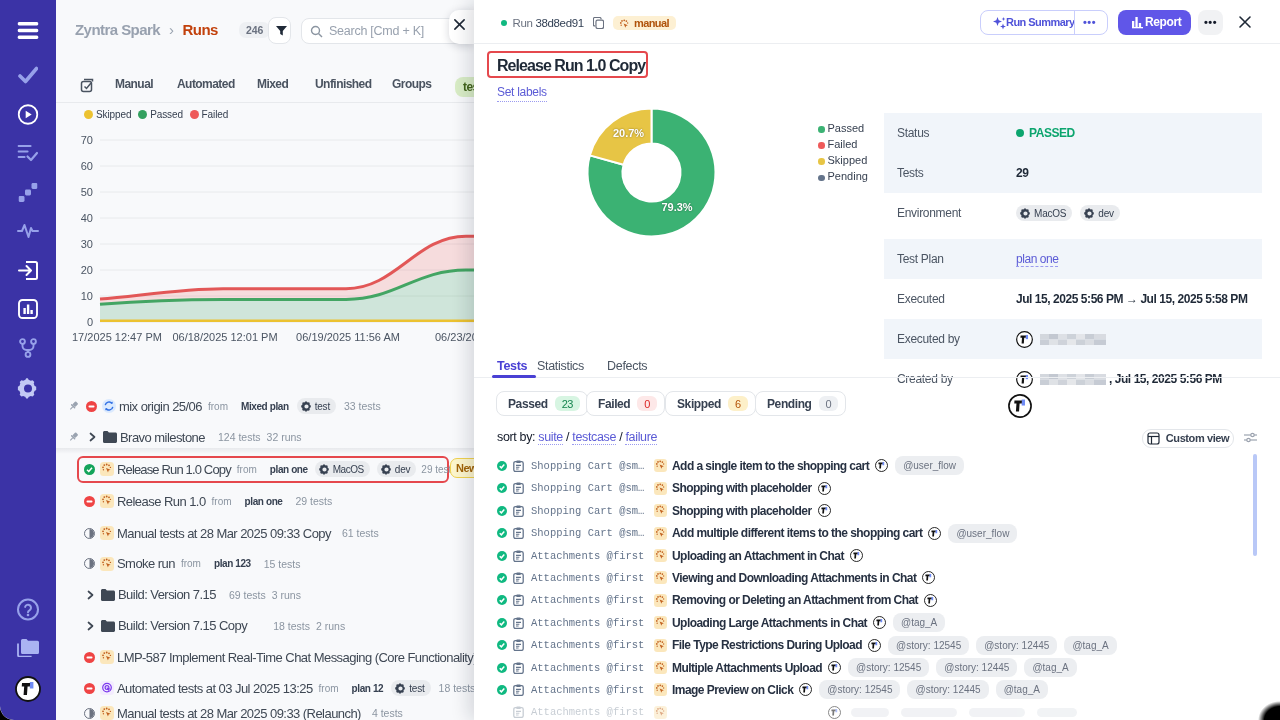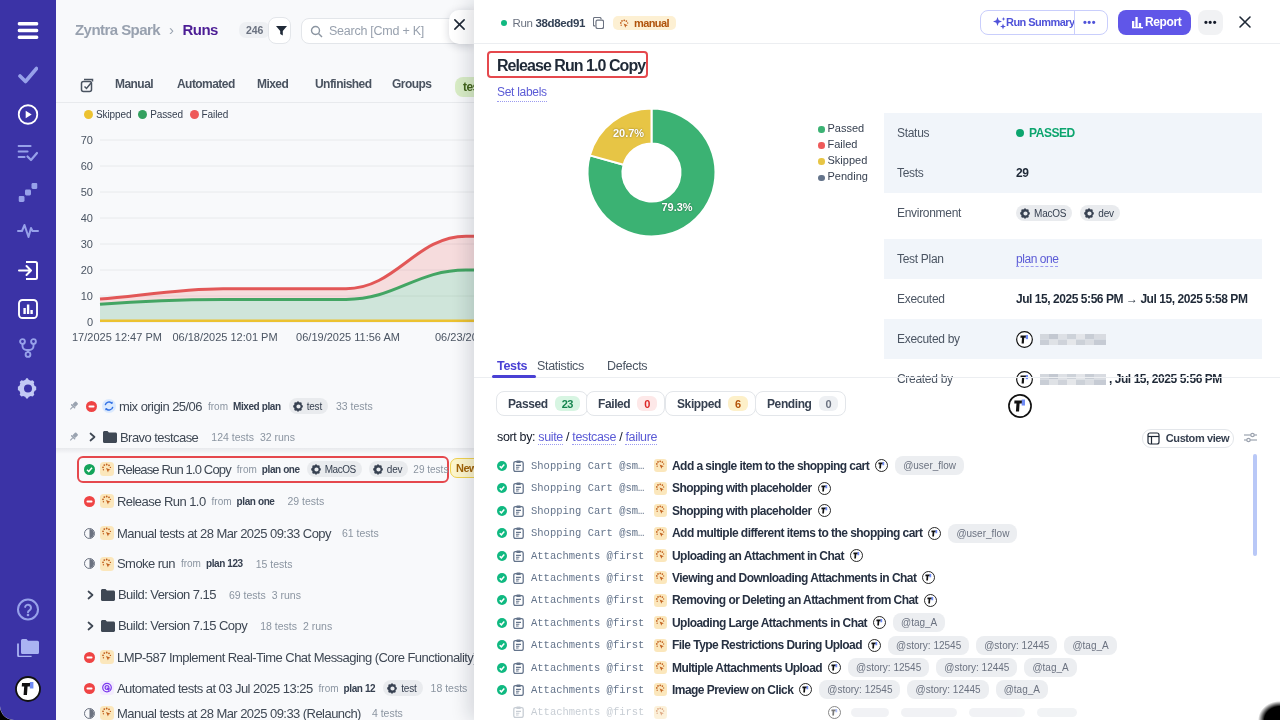--- a/index.html
+++ b/index.html
@@ -7,53 +7,53 @@
   body { font-family:"Liberation Sans", sans-serif; }
   .app { position:absolute; inset:0; background:#f7f8fa; border-radius:0 0 14px 14px; overflow:hidden; }
   .abs { position:absolute; }
   
   .sidebar { position:absolute; left:0; top:0; bottom:0; width:56px; background:#3b33a6; border-radius:0 0 0 14px; }
   .sidebar svg { position:absolute; left:50%; transform:translateX(-50%); }
   
   .lpanel { position:absolute; left:56px; top:0; bottom:0; width:420px; background:#f8f9fb; }
   .crumbs { position:absolute; left:19px; top:21px; font-size:15px; font-weight:600; letter-spacing:-0.55px; color:#98a1af; display:flex; align-items:center; }
   .crumbs .sep { margin:0 9px; font-weight:400; color:#9aa3b0;}
-  .crumbs .cur { color:#4c1d95; font-weight:700; }
+  .crumbs .cur { color:#c2410c; font-weight:700; }
   .badge246 { margin-left:21px; letter-spacing:0; background:#eef0f3; color:#6b7280; font-size:10.5px; font-weight:700; padding:2px 7px; border-radius:7px; }
   .filterbtn { position:absolute; left:211.5px; top:16.5px; width:23px; height:27.5px; background:#fff; border:1px solid #e3e6ea; border-radius:8px; }
   .searchbox { position:absolute; left:245px; top:17.5px; width:172px; height:26.5px; white-space:nowrap; overflow:hidden; letter-spacing:-0.25px; background:#fff; border:1px solid #e3e6ea; border-radius:8px; color:#98a1ae; font-size:12.5px; line-height:25px; padding-left:27px; }
   .tabs { position:absolute; left:0; top:70px; width:420px; height:32.5px; border-bottom:1px solid #e8eaed; font-size:12px; font-weight:600; letter-spacing:-0.55px; color:#4a5360; }
   .tabs span { position:absolute; top:7px; }
   .teschip { position:absolute; left:399px; top:6px; background:#d9edc6; color:#42641a; font-weight:700; font-size:12px; padding:3px 8px; border-radius:8px; }
   
   .legend { position:absolute; top:109px; left:28px; font-size:10px; letter-spacing:-0.1px; color:#374151; }
   .legend i { display:inline-block; width:9px; height:9px; border-radius:50%; margin-right:3px; vertical-align:-1px; }
   .legend span { margin-right:4px; }
   
   .runrow { position:absolute; left:0; width:424px; height:28px; display:flex; align-items:center; white-space:nowrap; overflow:hidden; }
   .runrow .ttl { font-size:13px; letter-spacing:-0.55px; color:#3f4854; margin-left:3px; flex:none; }
   .rr-sub { font-size:10.5px; color:#8b95a1; margin-left:8px; flex:none; }
   .rr-sub b { font-weight:400; margin-left:6px; }
   .rr-from { font-size:10px; color:#8b95a1; margin-left:6px; flex:none; }
-  .rr-plan { font-size:10px; letter-spacing:-0.4px; color:#374151; font-weight:700; margin-left:5px; flex:none; }
+  .rr-plan { font-size:10px; letter-spacing:-0.4px; color:#374151; font-weight:700; margin-left:13px; flex:none; }
   .chip { background:#e9ebee; border-radius:10px; color:#374151; font-size:10px; letter-spacing:-0.2px; padding:2.5px 6px 2.5px 4px; margin-left:8px; display:inline-flex; align-items:center; gap:3px; flex:none; }
   .chip svg { flex:none; }
   .pin { margin-left:13px; flex:none; }
   .sicon { margin-left:6px; flex:none; }
   .ticon { margin-left:5px; flex:none; }
   .nopin { margin-left:28px; }
   .chev { margin-left:30px; flex:none; }
   .hlbox { position:absolute; left:21px; top:456px; width:372px; height:27px; border:2.5px solid #e5484d; border-radius:6px; }
   .newchip { position:absolute; left:394px; top:458px; background:#fdf6cd; border:1.5px solid #f0d250; color:#a16207; font-weight:700; font-size:11px; letter-spacing:-0.5px; padding:3px 5px; border-radius:7px; }
   
   .drawer { position:absolute; left:474px; top:0; bottom:0; right:0; background:#fff; box-shadow:-6px 0 18px rgba(15,23,42,.14); border-radius:0 0 14px 0; }
   .closebtn { position:absolute; left:449px; top:10px; width:25px; height:34px; background:#fff; border-radius:10px 0 0 10px; box-shadow:0 2px 8px rgba(15,23,42,.18); }
   .dhead { position:absolute; left:0; top:0; width:100%; height:44px; border-bottom:1px solid #eceef1; }
   .runlabel { position:absolute; left:38.5px; top:17px; font-size:11.5px; letter-spacing:-0.35px; color:#6b7280; }
-  .runlabel b { color:#334155; font-weight:700; }
+  .runlabel b { color:#334155; font-weight:400; }
   .manualchip { position:absolute; left:139px; top:16px; height:14px; background:#fdf0d3; border-radius:5px; color:#b0530b; font-weight:700; font-size:11px; letter-spacing:-0.6px; padding:0 7px 0 21px; line-height:14px; }
   .btn-rs { position:absolute; left:506px; top:10px; width:128px; height:25px; background:#fff; border:1px solid #c9cefc; border-radius:8px; color:#4f52d9; font-size:12px; font-weight:600; letter-spacing:-1.05px; }
   .btn-report { position:absolute; left:644px; top:10px; width:73px; height:25px; background:#6056e8; border-radius:8px; color:#fff; font-size:12px; font-weight:600; letter-spacing:-0.4px; line-height:25px; padding-left:27px; }
   .btn-dots { position:absolute; left:724px; top:10px; width:25px; height:25px; background:#f1f2f4; border-radius:8px; text-align:center; color:#111827; font-weight:700; letter-spacing:0.5px; line-height:24px; font-size:11px;}
   .titlebox { position:absolute; left:13px; top:51px; width:161px; height:27px; border:2.5px solid #e5484d; border-radius:4px; }
   .dtitle { position:absolute; left:23px; top:57px; font-size:16px; font-weight:700; letter-spacing:-0.95px; color:#1f2937; }
   .setlabels { position:absolute; left:23px; top:85px; font-size:12px; letter-spacing:-0.3px; color:#5b5bd6; border-bottom:1.5px dotted #9b9bf0; padding-bottom:2px; }
   .dlegend { position:absolute; left:344px; top:121.5px; font-size:11px; color:#374151; }
   .dlegend div { height:16.2px; }
   .dlegend i { display:inline-block; width:6.5px; height:6.5px; border-radius:50%; margin-right:3px; vertical-align:-1px; }
@@ -61,21 +61,21 @@
   .irow { position:relative; height:40px; display:flex; align-items:center; }
   .irow.alt { background:#f1f5fa; }
   .irow .lbl { width:132px; padding-left:13px; color:#4b5563; flex:none; letter-spacing:-0.3px; }
   .irow .val { color:#1f2937; font-weight:600; letter-spacing:-0.45px; display:flex; align-items:center; }
   .irow .val .chip { font-weight:400; letter-spacing:-0.2px; }
   .dtabs { position:absolute; left:0; top:355px; width:100%; height:22.5px; border-bottom:1px solid #eceef1; font-size:12.5px; letter-spacing:-0.3px; color:#4b5563; }
   .dtabs .t { position:absolute; top:4px; }
   .dtabs .act { color:#4940d4; font-weight:700; }
   .underl { position:absolute; left:18px; top:20px; width:44px; height:2.5px; background:#4940d4; border-radius:2px; }
   .fbtn { position:absolute; top:391px; height:25px; background:#fff; border:1px solid #e3e6ea; border-radius:8px; font-size:12px; font-weight:600; letter-spacing:-0.4px; color:#374151; display:flex; align-items:center; gap:7px; padding:0 7px 0 11px; }
-  .fcnt { font-size:11px; font-weight:700; border-radius:6px; padding:1.5px 7px; }
+  .fcnt { font-size:11px; font-weight:400; border-radius:6px; padding:1.5px 7px; }
   .srch2 { position:absolute; left:376px; top:391px; width:152px; height:25px; background:#fff; border:1px solid #e3e6ea; border-radius:8px; color:#9aa3b0; font-size:12px; letter-spacing:-0.4px; line-height:23px; padding-left:24px; white-space:nowrap; overflow:hidden; }
   .sortrow { position:absolute; left:23px; top:430px; font-size:12.5px; letter-spacing:-0.35px; color:#111827; }
   .sortrow a { color:#5b5bd6; border-bottom:1.2px dotted #9b9bf0; }
   .cview { position:absolute; left:668px; top:428.5px; width:92px; height:19px; background:#fff; border:1px solid #e3e6ea; border-radius:9px; font-size:11px; font-weight:600; letter-spacing:-0.4px; color:#374151; display:flex; align-items:center; gap:6px; justify-content:center; }
   .trow { position:absolute; left:0; width:790px; height:22.4px; display:flex; align-items:center; white-space:nowrap; }
   .trow .suite { font-family:"Liberation Mono", monospace; font-size:10.5px; color:#64748b; margin-left:7px; width:123px; flex:none; }
   .trow .tt { font-size:12px; font-weight:600; letter-spacing:-0.55px; color:#273142; margin-left:5px; }
   .ttag { background:#eceef1; border-radius:8px; color:#6b7280; font-size:10px; padding:4px 8px; margin-left:7px; }
   .scrollthumb { position:absolute; left:779px; top:454px; width:3.5px; height:102px; background:#b9c8f7; border-radius:2px; }
 </style>
@@ -262,21 +262,21 @@
             <rect x="2.7" y="5.1" width="5.6" height="1.5" rx="0.75"></rect>
             <rect x="5" y="6.6" width="1.1" height="3.4"></rect>
           </g>
         </svg>
       <svg class="sicon" width="9" height="10" viewBox="0 0 9 10" style="margin-left:8px">
           <path d="M2.5 1.5l4 3.5-4 3.5" fill="none" stroke="#3f4854" stroke-width="1.7" stroke-linecap="round" stroke-linejoin="round"></path>
         </svg>
       <svg class="ticon" width="14" height="12" viewBox="0 0 14 12" style="margin-left:6px">
           <path d="M0 1.5C0 .7.7 0 1.5 0h3l1.4 1.6h6.6c.8 0 1.5.7 1.5 1.5v7.4c0 .8-.7 1.5-1.5 1.5h-11A1.5 1.5 0 0 1 0 10.4z" fill="#3f4854"></path>
         </svg>
-      <span class="ttl">Bravo testcase</span>
+      <span class="ttl">Bravo milestone</span>
         <span class="rr-sub" style="margin-left:13px">124 tests<b>32 runs</b></span>
     </div>
     <div class="runrow" style="top:455px">
       <svg class="sicon nopin" width="11" height="11" viewBox="0 0 11 11">
           <circle cx="5.5" cy="5.5" r="5.5" fill="#13a45b"></circle>
           <path d="M3 5.7l1.8 1.8 3.2-3.7" fill="none" stroke="#fff" stroke-width="1.5"></path>
         </svg>
       <svg class="ticon" width="14" height="14" viewBox="0 0 14 14">
           <rect width="14" height="14" rx="3.5" fill="#fbe7bc"></rect>
           <g fill="#c2611e">
@@ -375,21 +375,21 @@
         <span class="rr-sub" style="margin-left:13px">69 tests<b>3 runs</b></span>
     </div>
     <div class="runrow" style="top:611.5px">
       <svg class="chev" width="9" height="10" viewBox="0 0 9 10">
           <path d="M2.5 1.5l4 3.5-4 3.5" fill="none" stroke="#3f4854" stroke-width="1.7" stroke-linecap="round" stroke-linejoin="round"></path>
         </svg>
       <svg class="ticon" width="14" height="12" viewBox="0 0 14 12" style="margin-left:6px">
           <path d="M0 1.5C0 .7.7 0 1.5 0h3l1.4 1.6h6.6c.8 0 1.5.7 1.5 1.5v7.4c0 .8-.7 1.5-1.5 1.5h-11A1.5 1.5 0 0 1 0 10.4z" fill="#3f4854"></path>
         </svg>
       <span class="ttl">Build: Version 7.15 Copy</span>
-        <span class="rr-sub" style="margin-left:13px">18 tests<b>2 runs</b></span>
+        <span class="rr-sub" style="margin-left:26px">18 tests<b>2 runs</b></span>
     </div>
     <div class="runrow" style="top:643px">
       <svg class="sicon nopin" width="11" height="11" viewBox="0 0 11 11">
           <circle cx="5.5" cy="5.5" r="5.5" fill="#ef4444"></circle>
           <rect x="2.5" y="4.6" width="6" height="1.8" rx=".9" fill="#fff"></rect>
         </svg>
       <svg class="ticon" width="14" height="14" viewBox="0 0 14 14">
           <rect width="14" height="14" rx="3.5" fill="#fbe7bc"></rect>
           <g fill="#c2611e">
             <circle cx="3" cy="5.3" r=".9"></circle>

